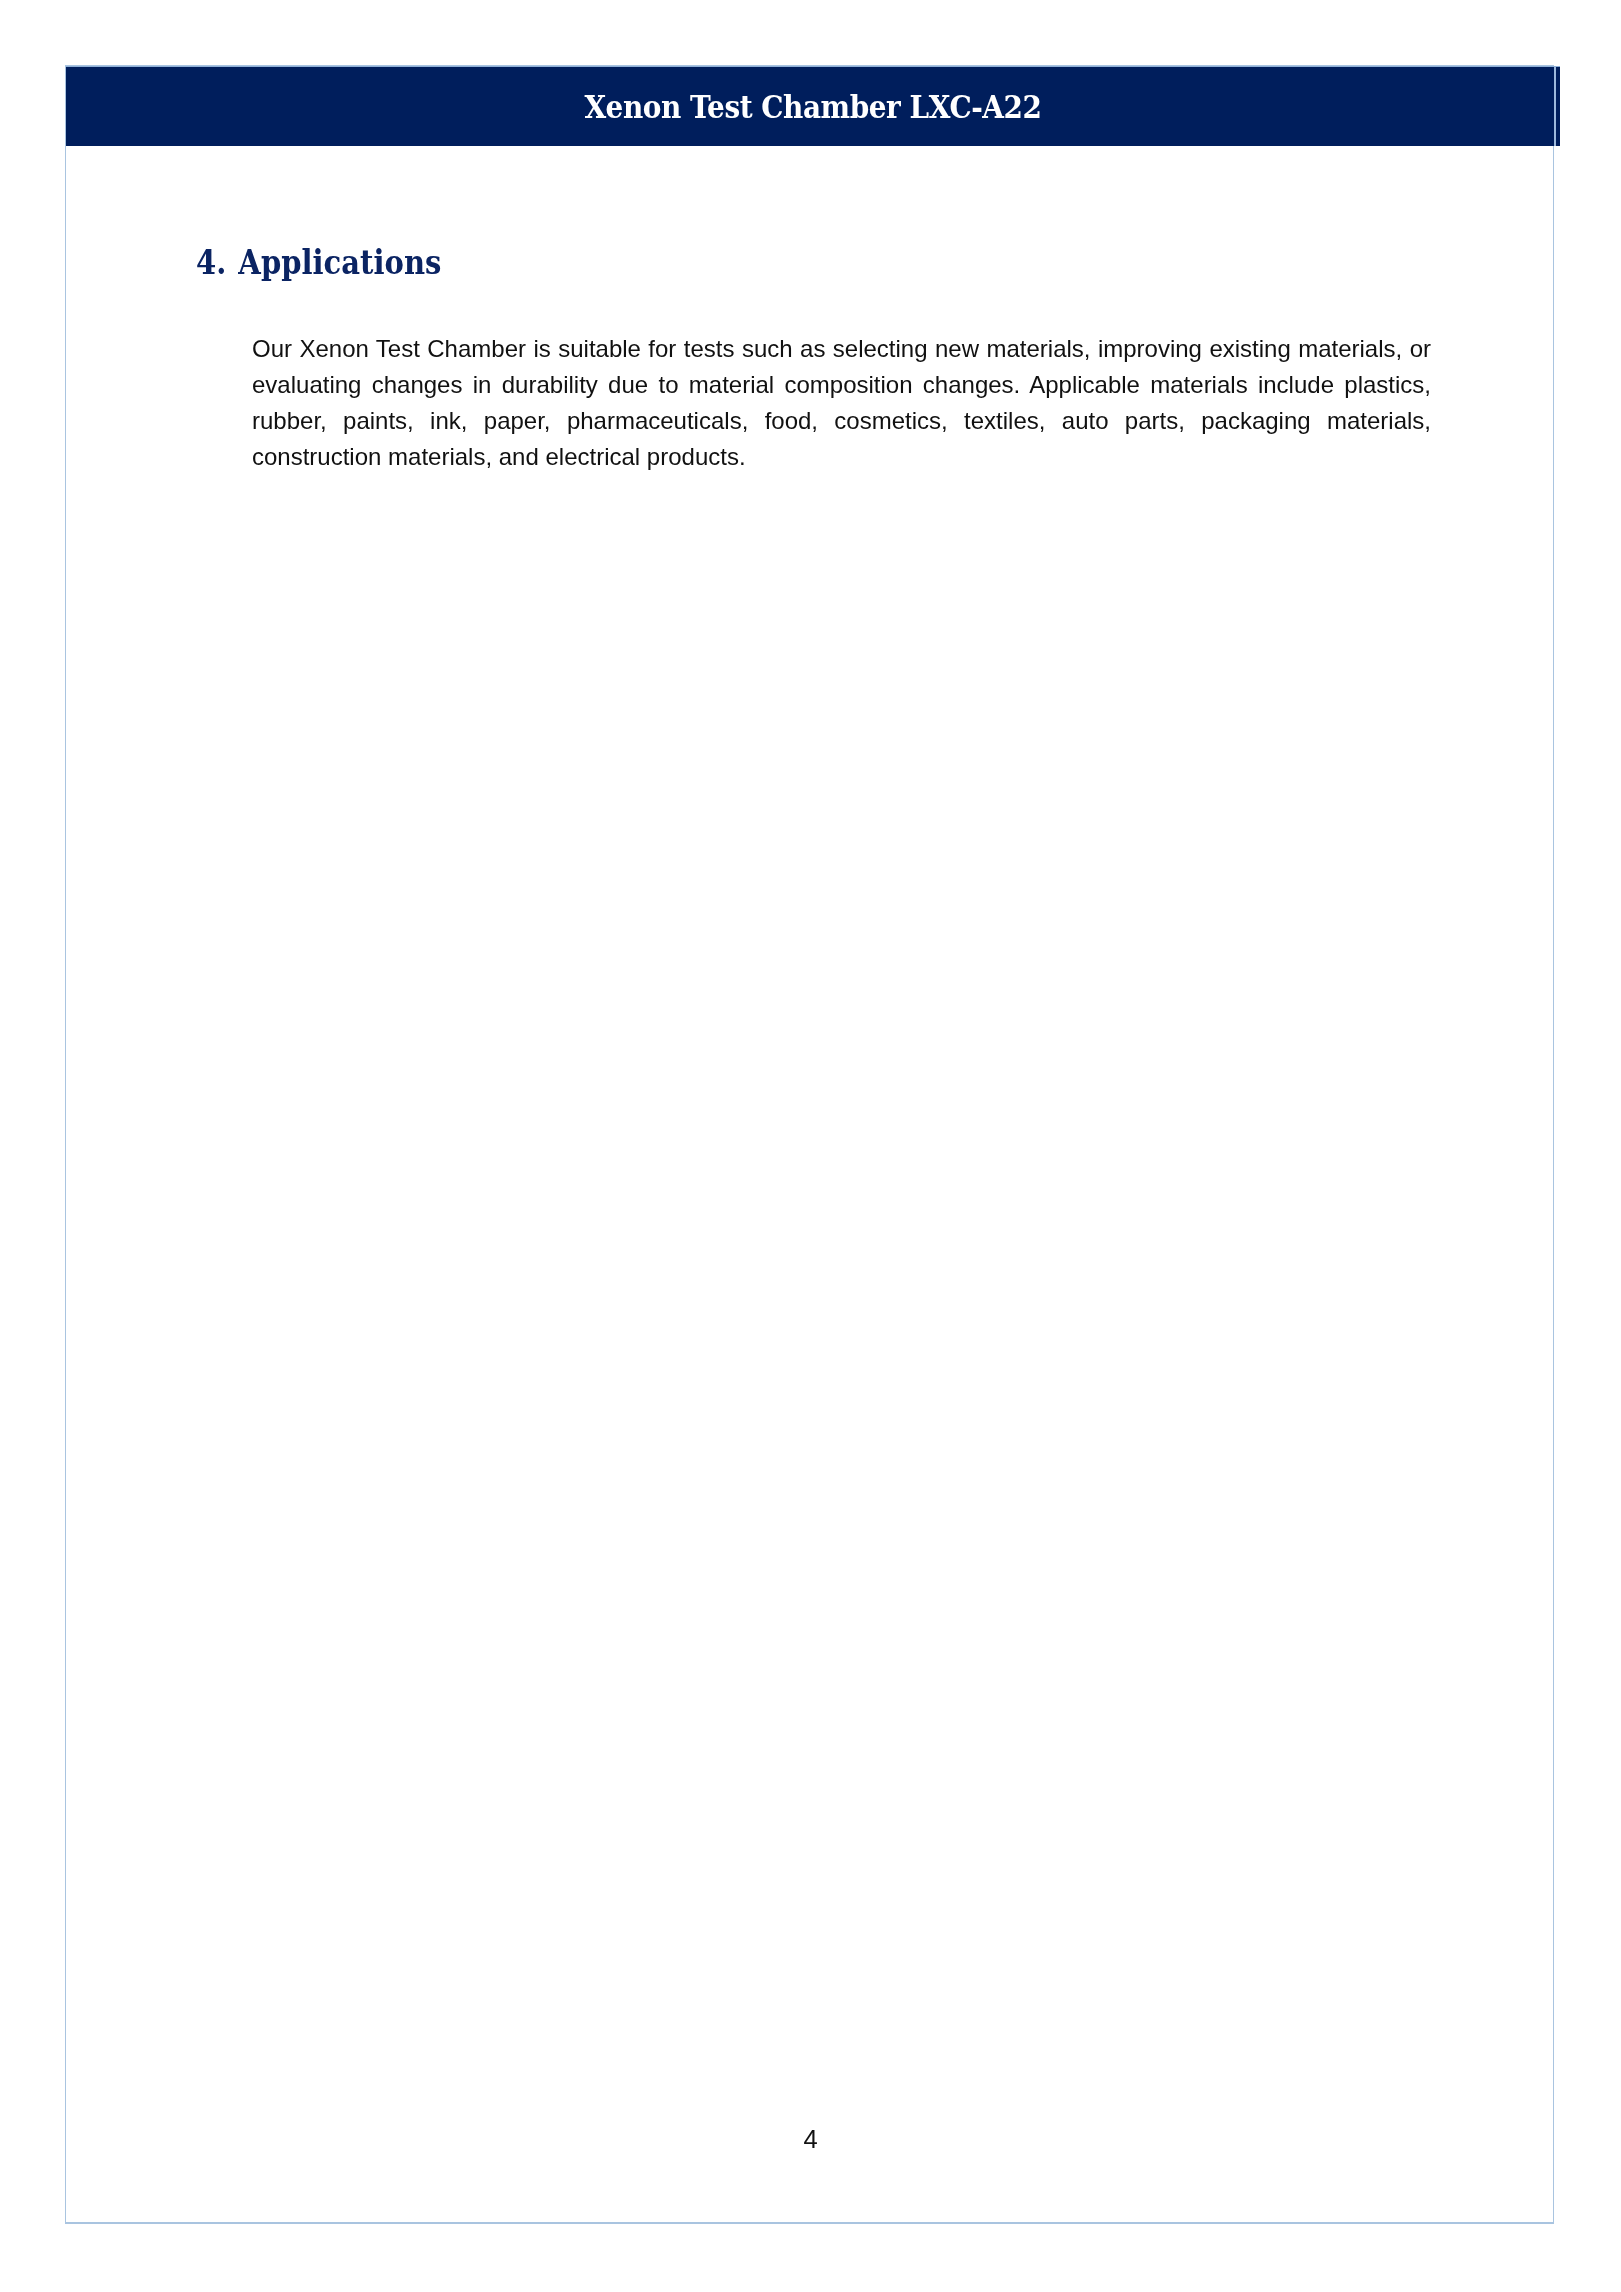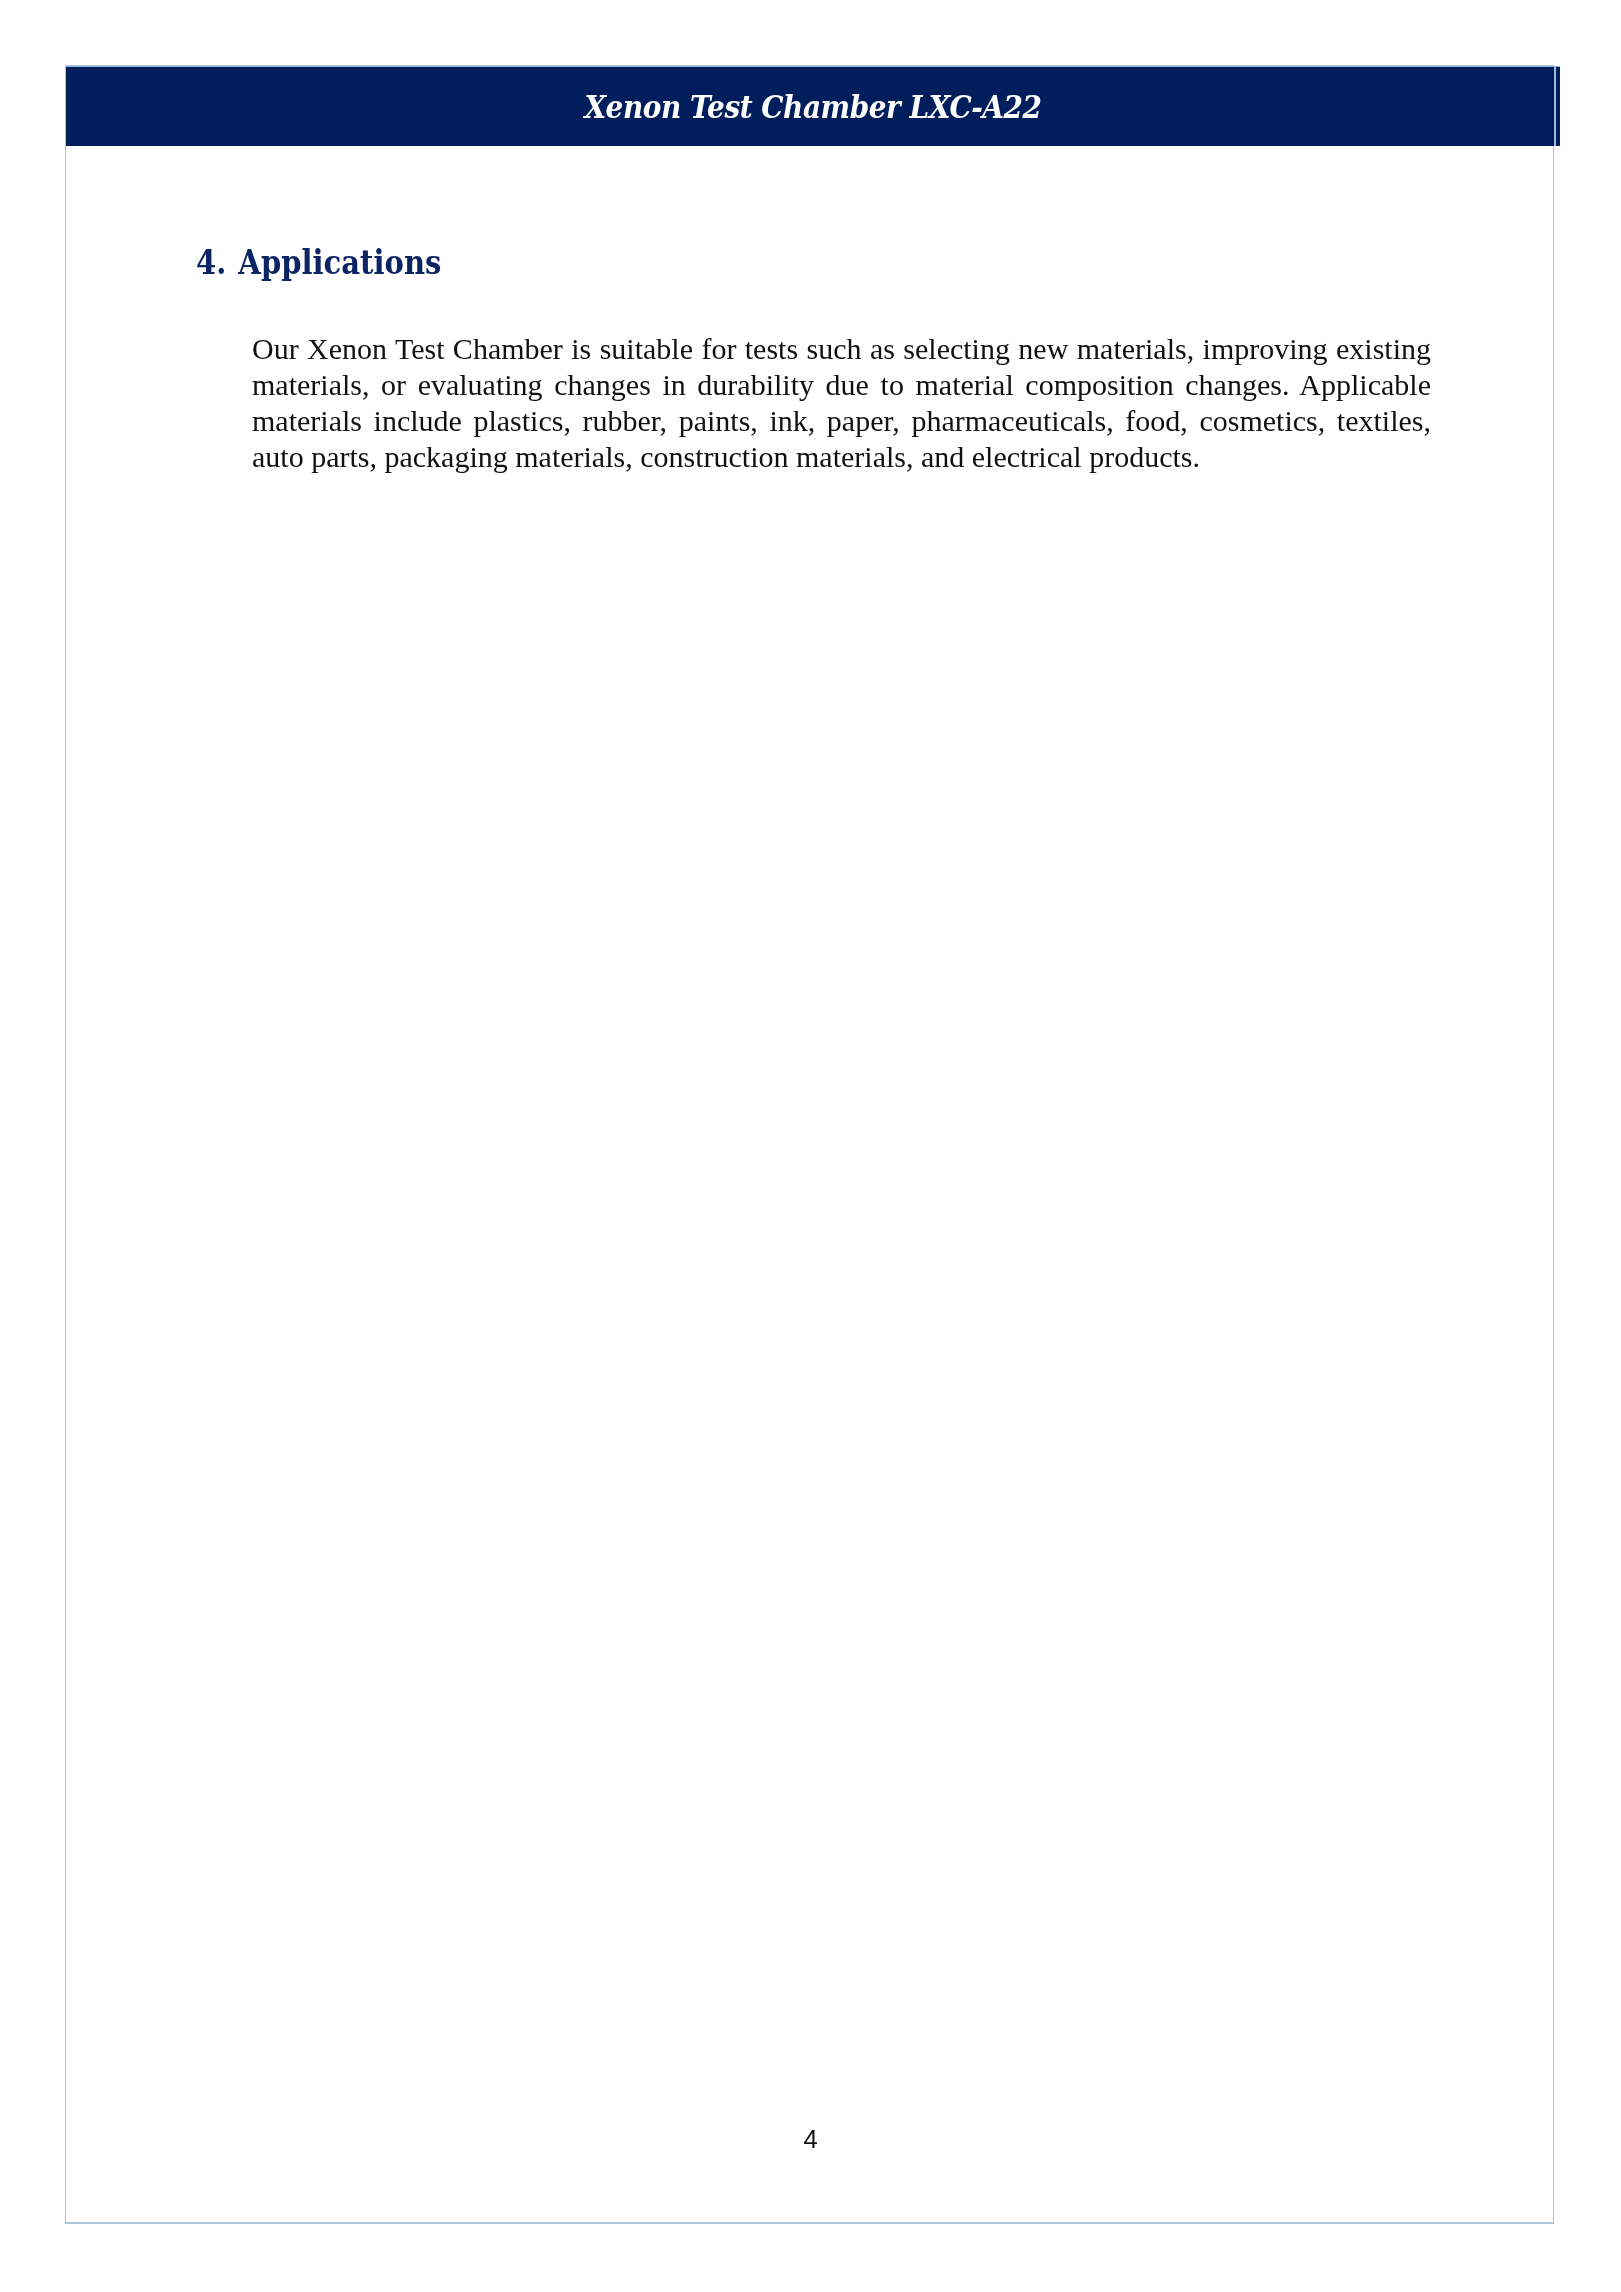--- a/index.html
+++ b/index.html
@@ -29,21 +29,20 @@
       left: 66px;
       top: 66px;
       width: 1494px;
       height: 80px;
       background: #001e5c;
       display: flex;
       align-items: center;
       justify-content: center;
       box-sizing: border-box;
       border-top: 1px solid #8fb0d8;
-      font-style: italic;
     }
     .header-band::after {
       content: "";
       position: absolute;
       right: 3.9px;
       top: 0;
       width: 2px;
       height: 100%;
       background: #9db9dc;
     }
@@ -69,22 +68,22 @@
       transform: scaleX(0.88);
       transform-origin: left center;
     }
     .body-text {
       position: absolute;
       left: 252px;
       top: 331px;
       width: 1179px;
       margin: 0;
       color: #111111;
-      font-family: Liberation Serif, serif;
-      font-size: 30px;
+      font-family: Liberation Sans, sans-serif;
+      font-size: 24px;
       line-height: 36px;
       text-align: justify;
     }
     .page-number {
       position: absolute;
       left: 0;
       width: 1621px;
       top: 2125px;
       text-align: center;
       color: #111111;

